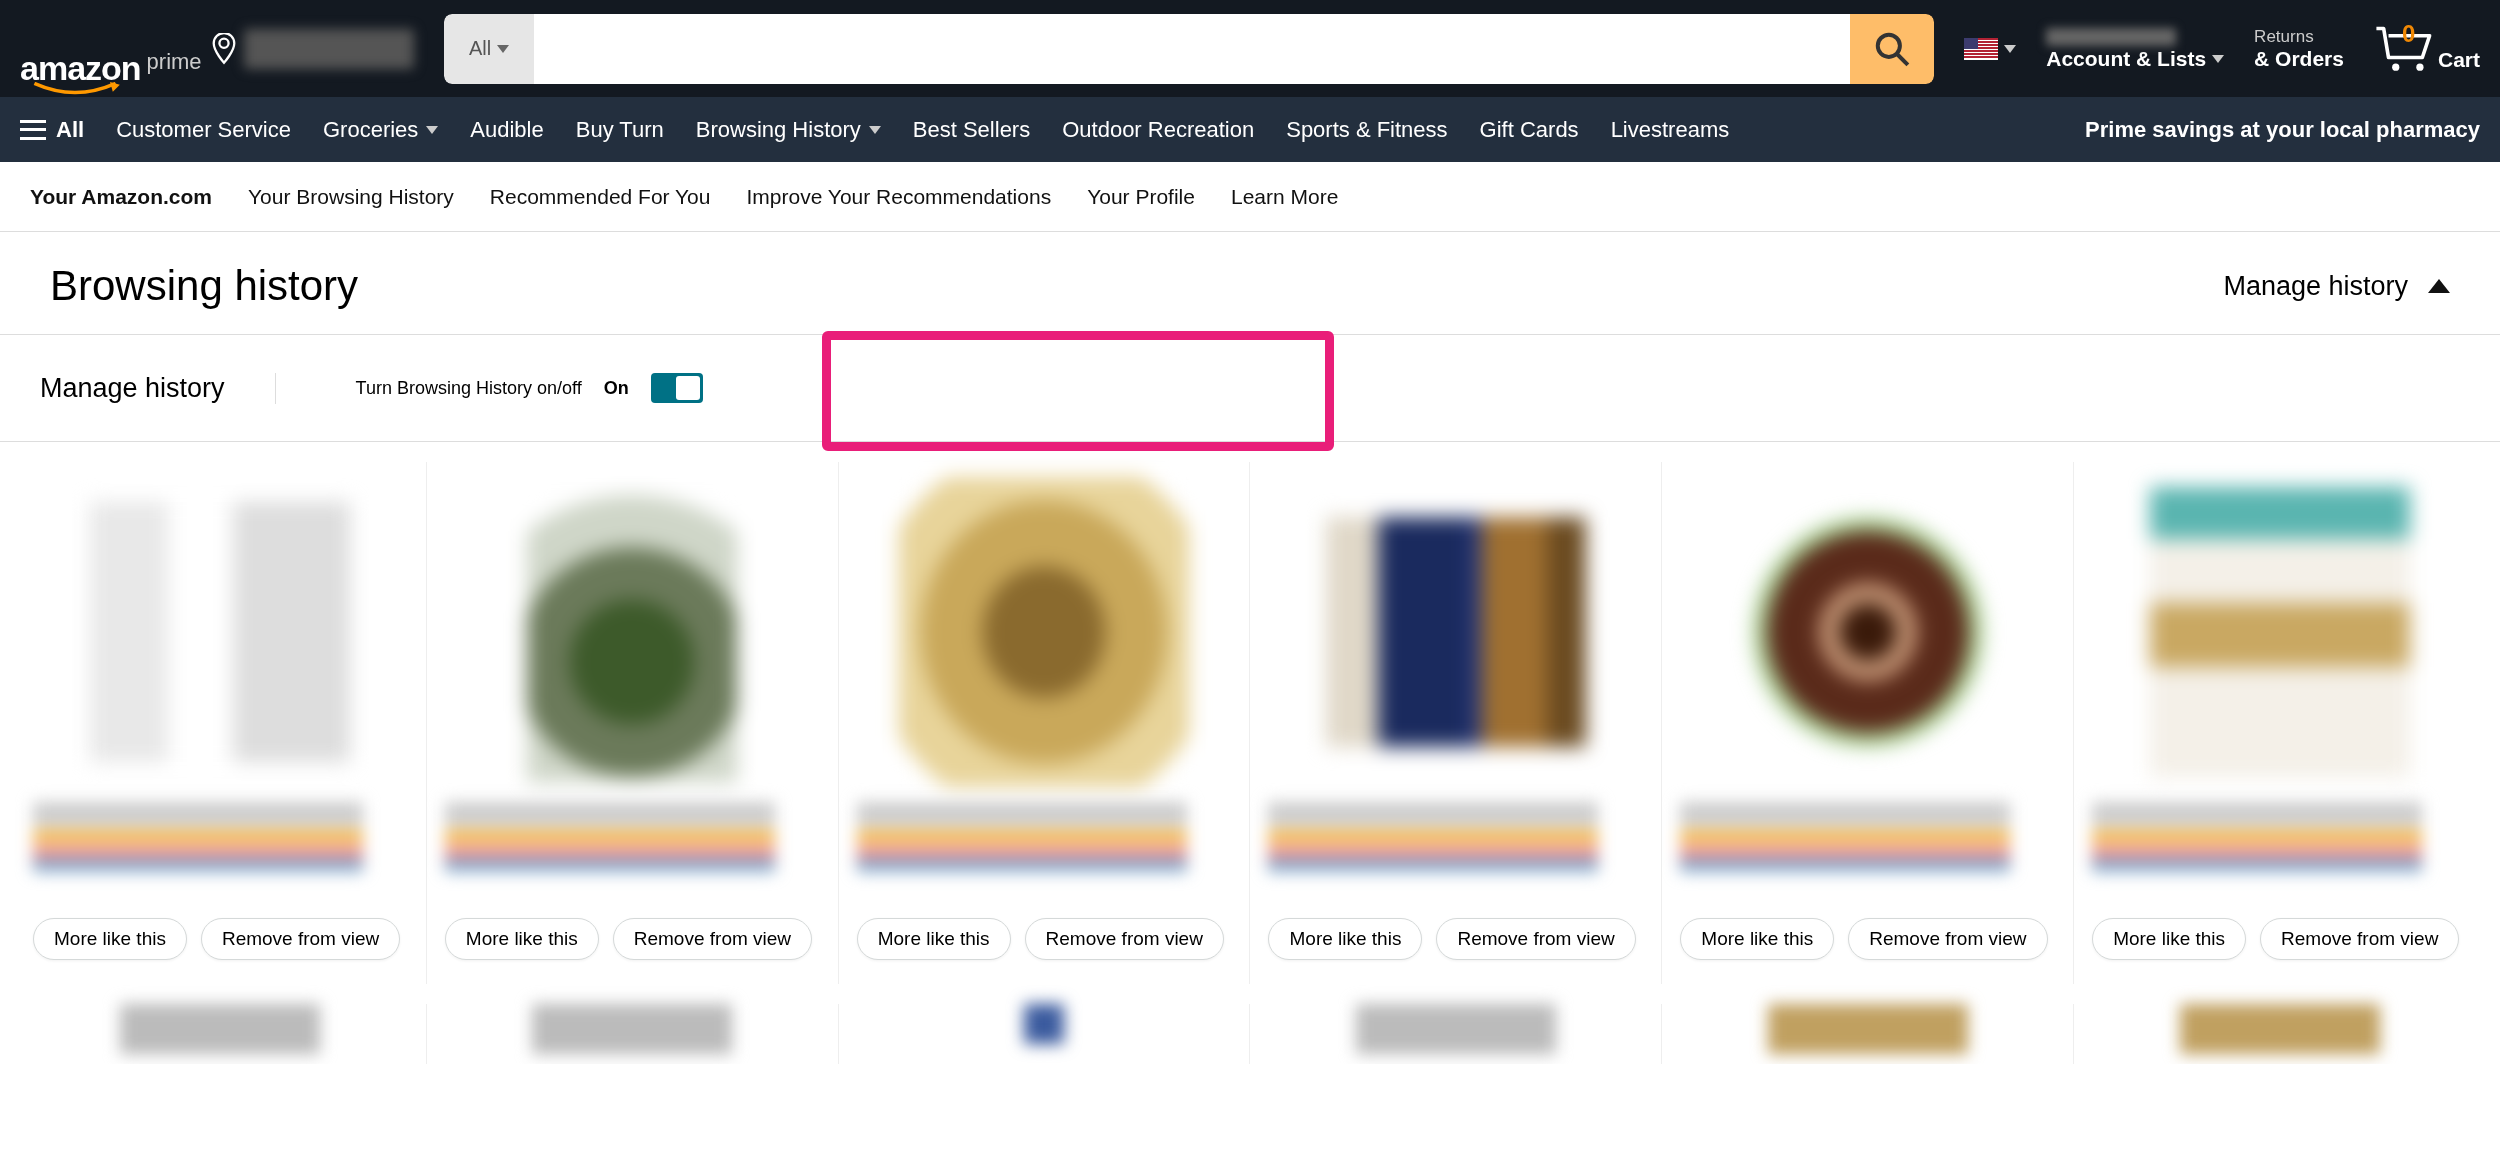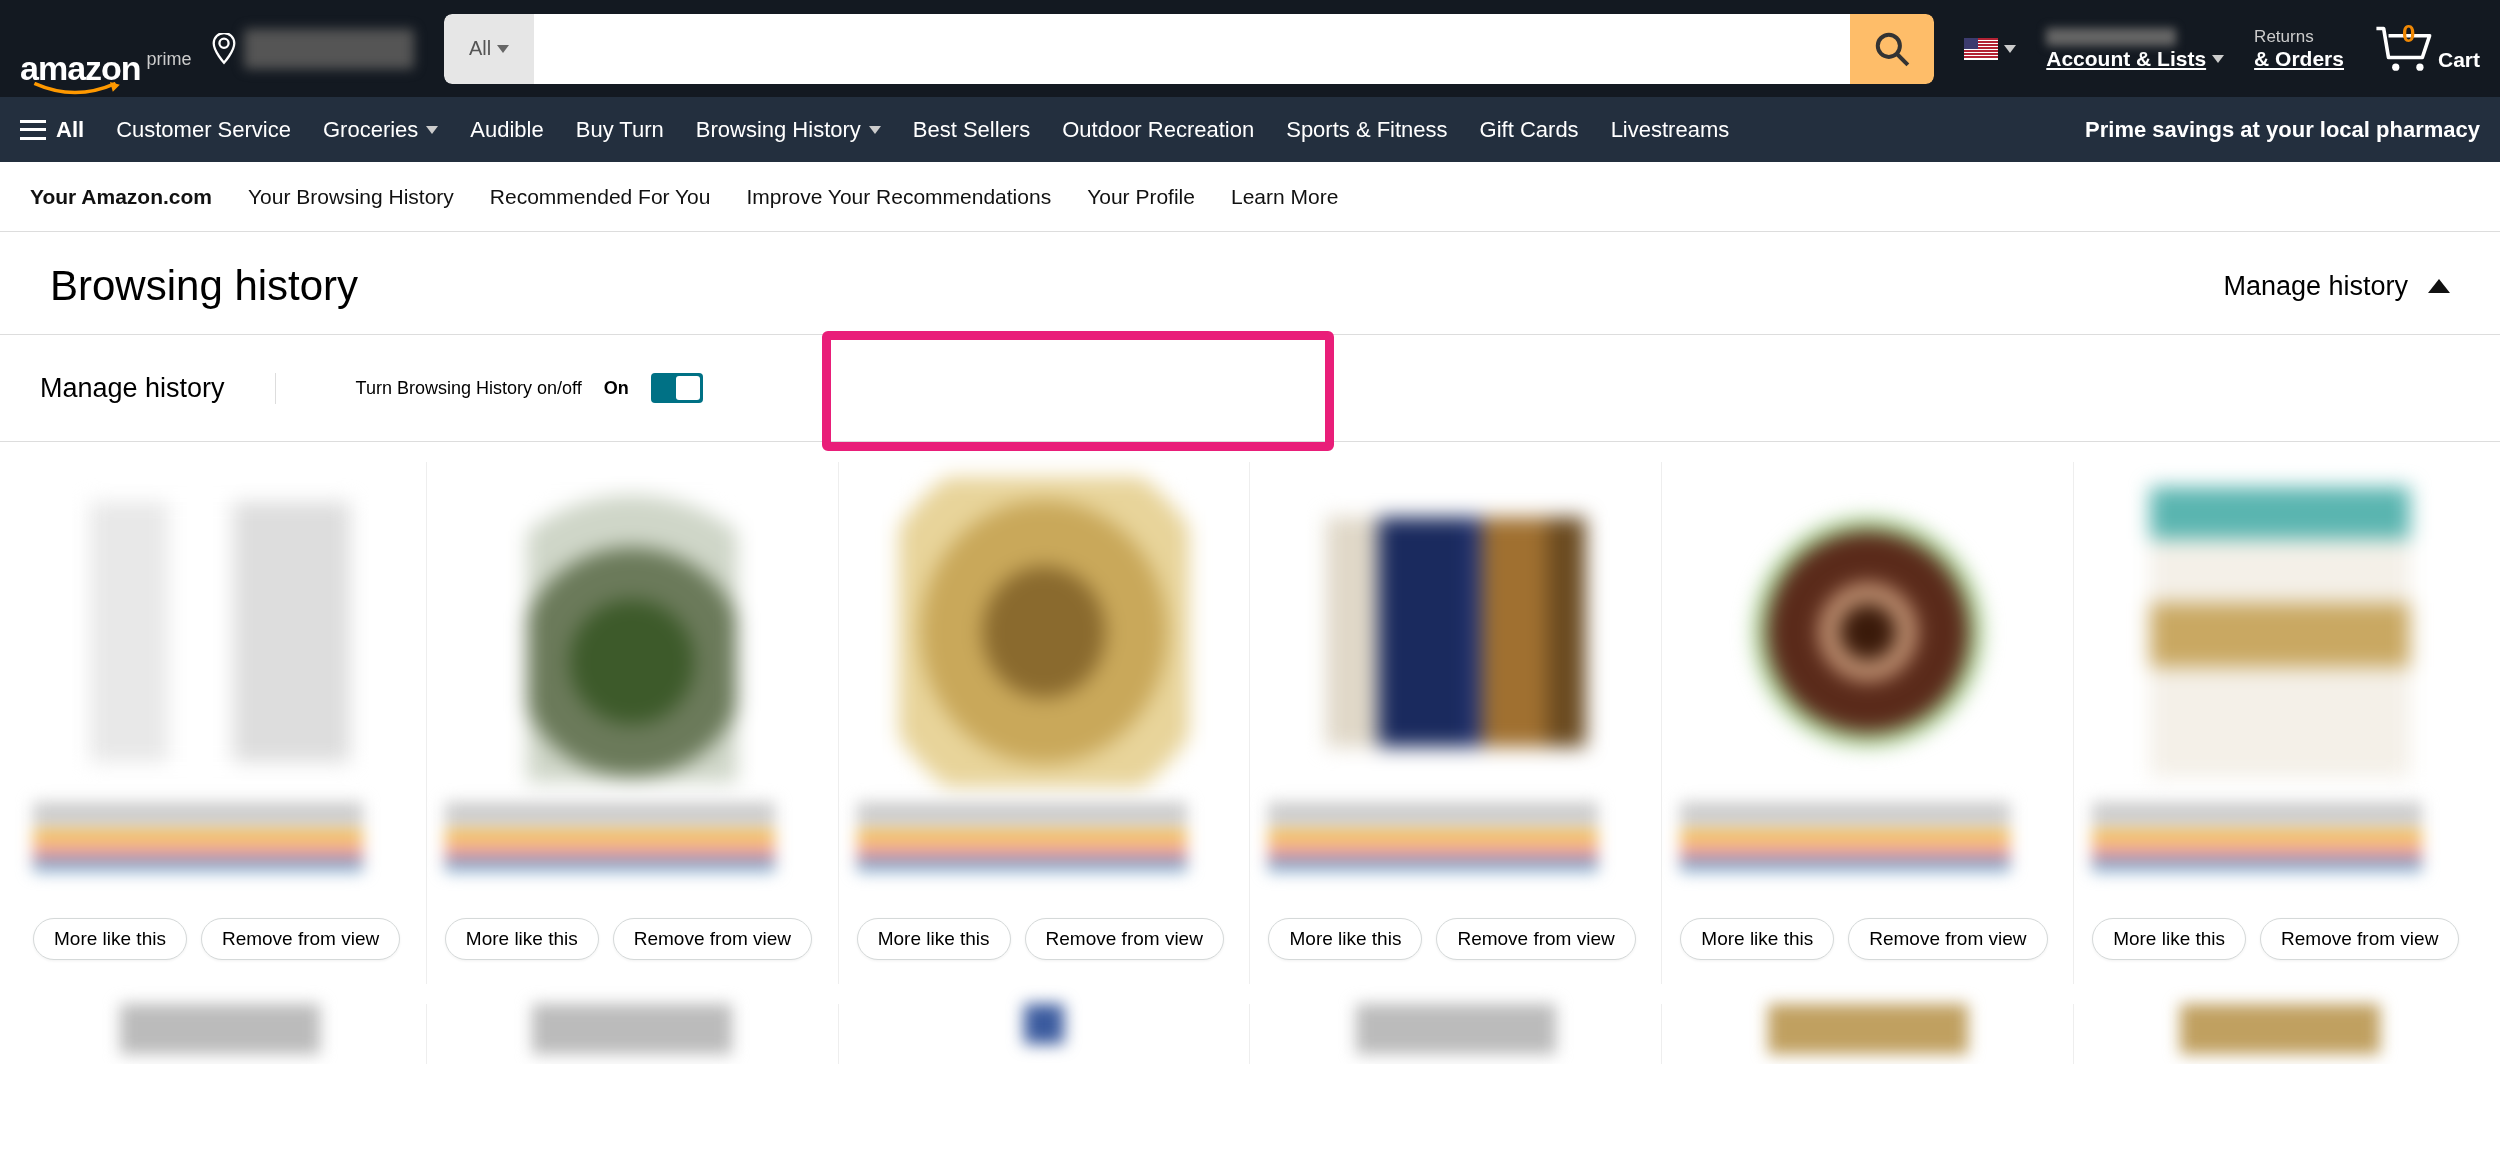--- a/index.html
+++ b/index.html
@@ -3,34 +3,34 @@
 <meta charset="utf-8">
 <style>
 * { margin:0; padding:0; box-sizing:border-box; font-family:"Amazon Ember",Arial,sans-serif; }
 body { background:#fff; width:2500px; }
 
 
 .nav-top { background:#131921; height:97px; display:flex; align-items:center; padding:0 20px; color:#fff; }
 .logo { width:180px; display:flex; align-items:flex-start;margin-top:48px; }
 .logo-text { font-size:34px; font-weight:700; letter-spacing:-1px; }
 .logo-smile { display:block; width:110px; height:14px; margin-top:-6px; }
-.logo-prime { font-size:18px; color:#ccc; margin-left:6px; margin-bottom:2px; }
+.logo-prime { font-size:22px; color:#ccc; margin-left:6px; margin-bottom:2px; }
 .deliver { display:flex; align-items:center; margin-left:10px; gap:6px; }
 .deliver .blurred { width:170px; height:40px; background:#555; filter:blur(6px); border-radius:4px; }
 .search { flex:1; display:flex; height:70px; margin:0 30px; border-radius:8px; overflow:hidden; }
 .search-dept { width:90px; background:#e6e6e6; color:#555; display:flex; align-items:center; justify-content:center; font-size:20px; gap:6px; border-top-left-radius:8px; border-bottom-left-radius:8px; cursor:pointer; }
 .search input { flex:1; border:none; font-size:22px; padding:0 18px; outline:none; }
 .search-btn { width:84px; background:#febd69; display:flex; align-items:center; justify-content:center; cursor:pointer; border-top-right-radius:8px; border-bottom-right-radius:8px; }
 .nav-right { display:flex; align-items:center; gap:30px; }
 .lang { display:flex; align-items:center; gap:6px; cursor:pointer; }
 .flag { width:34px; height:22px; background:linear-gradient(#b22234 0 7%,#fff 7% 14%,#b22234 14% 21%,#fff 21% 28%,#b22234 28% 35%,#fff 35% 42%,#b22234 42% 49%,#fff 49% 56%,#b22234 56% 63%,#fff 63% 70%,#b22234 70% 77%,#fff 77% 84%,#b22234 84% 91%,#fff 91% 100%); position:relative; }
 .flag::before{content:"";position:absolute;top:0;left:0;width:40%;height:50%;background:#3c3b6e;}
 .acct { cursor:pointer; }
 .acct .hello { font-size:17px; color:#ccc; }
-.acct .main, .orders .main { font-size:21px; font-weight:700; display:flex; align-items:center; gap:6px;text-decoration:underline; }
+.acct .main, .orders .main { font-size:21px; font-weight:700; display:flex; align-items:center; gap:6px; }
 .acct .hello-blur { display:inline-block; width:130px; height:18px; background:#666; filter:blur(5px); border-radius:3px; vertical-align:middle; }
 .orders .top { font-size:17px; color:#ccc; }
 .cart { display:flex; align-items:flex-end; cursor:pointer; position:relative; }
 .cart-count { position:absolute; top:-6px; left:28px; color:#f08804; font-size:24px; font-weight:700; }
 .cart-label { font-size:21px; font-weight:700; margin-left:6px; }
 
 
 .nav-sub { background:#232f3e; height:65px; display:flex; align-items:center; padding:0 20px; color:#fff; font-size:22px; justify-content:space-between; }
 .nav-sub-left { display:flex; align-items:center; gap:32px; }
 .nav-all { display:flex; align-items:center; gap:10px; font-weight:700; cursor:pointer; }

